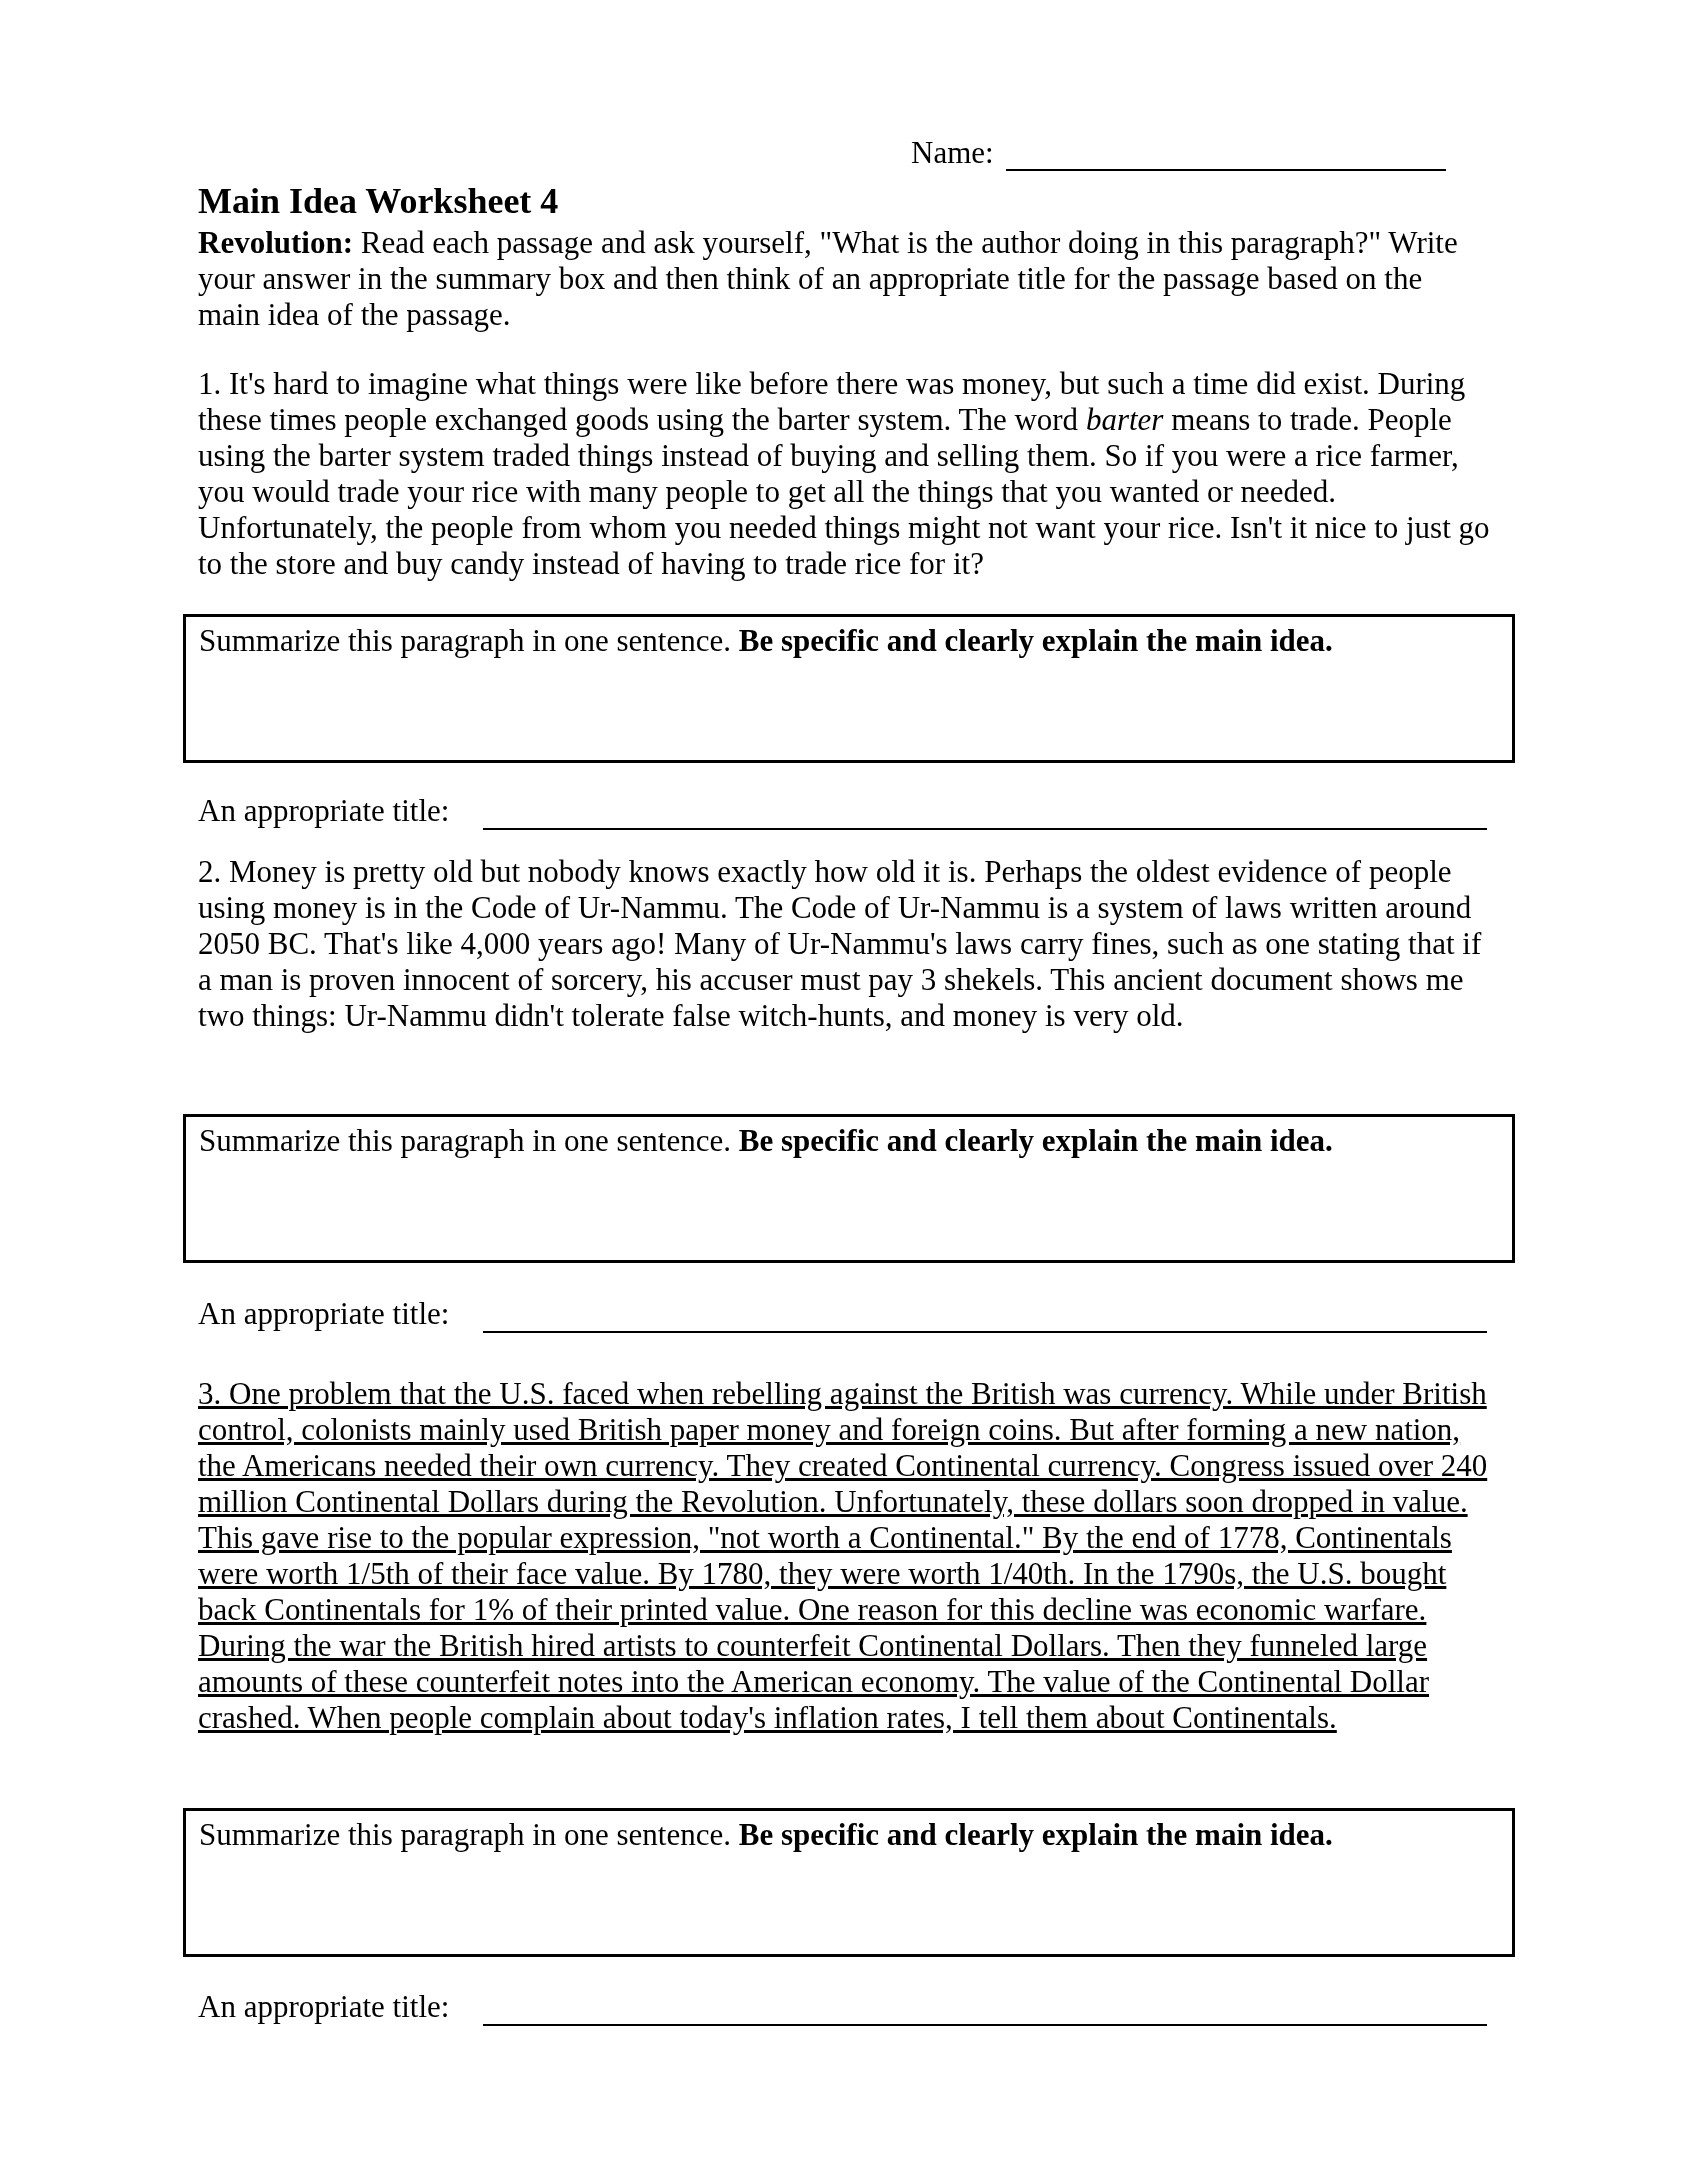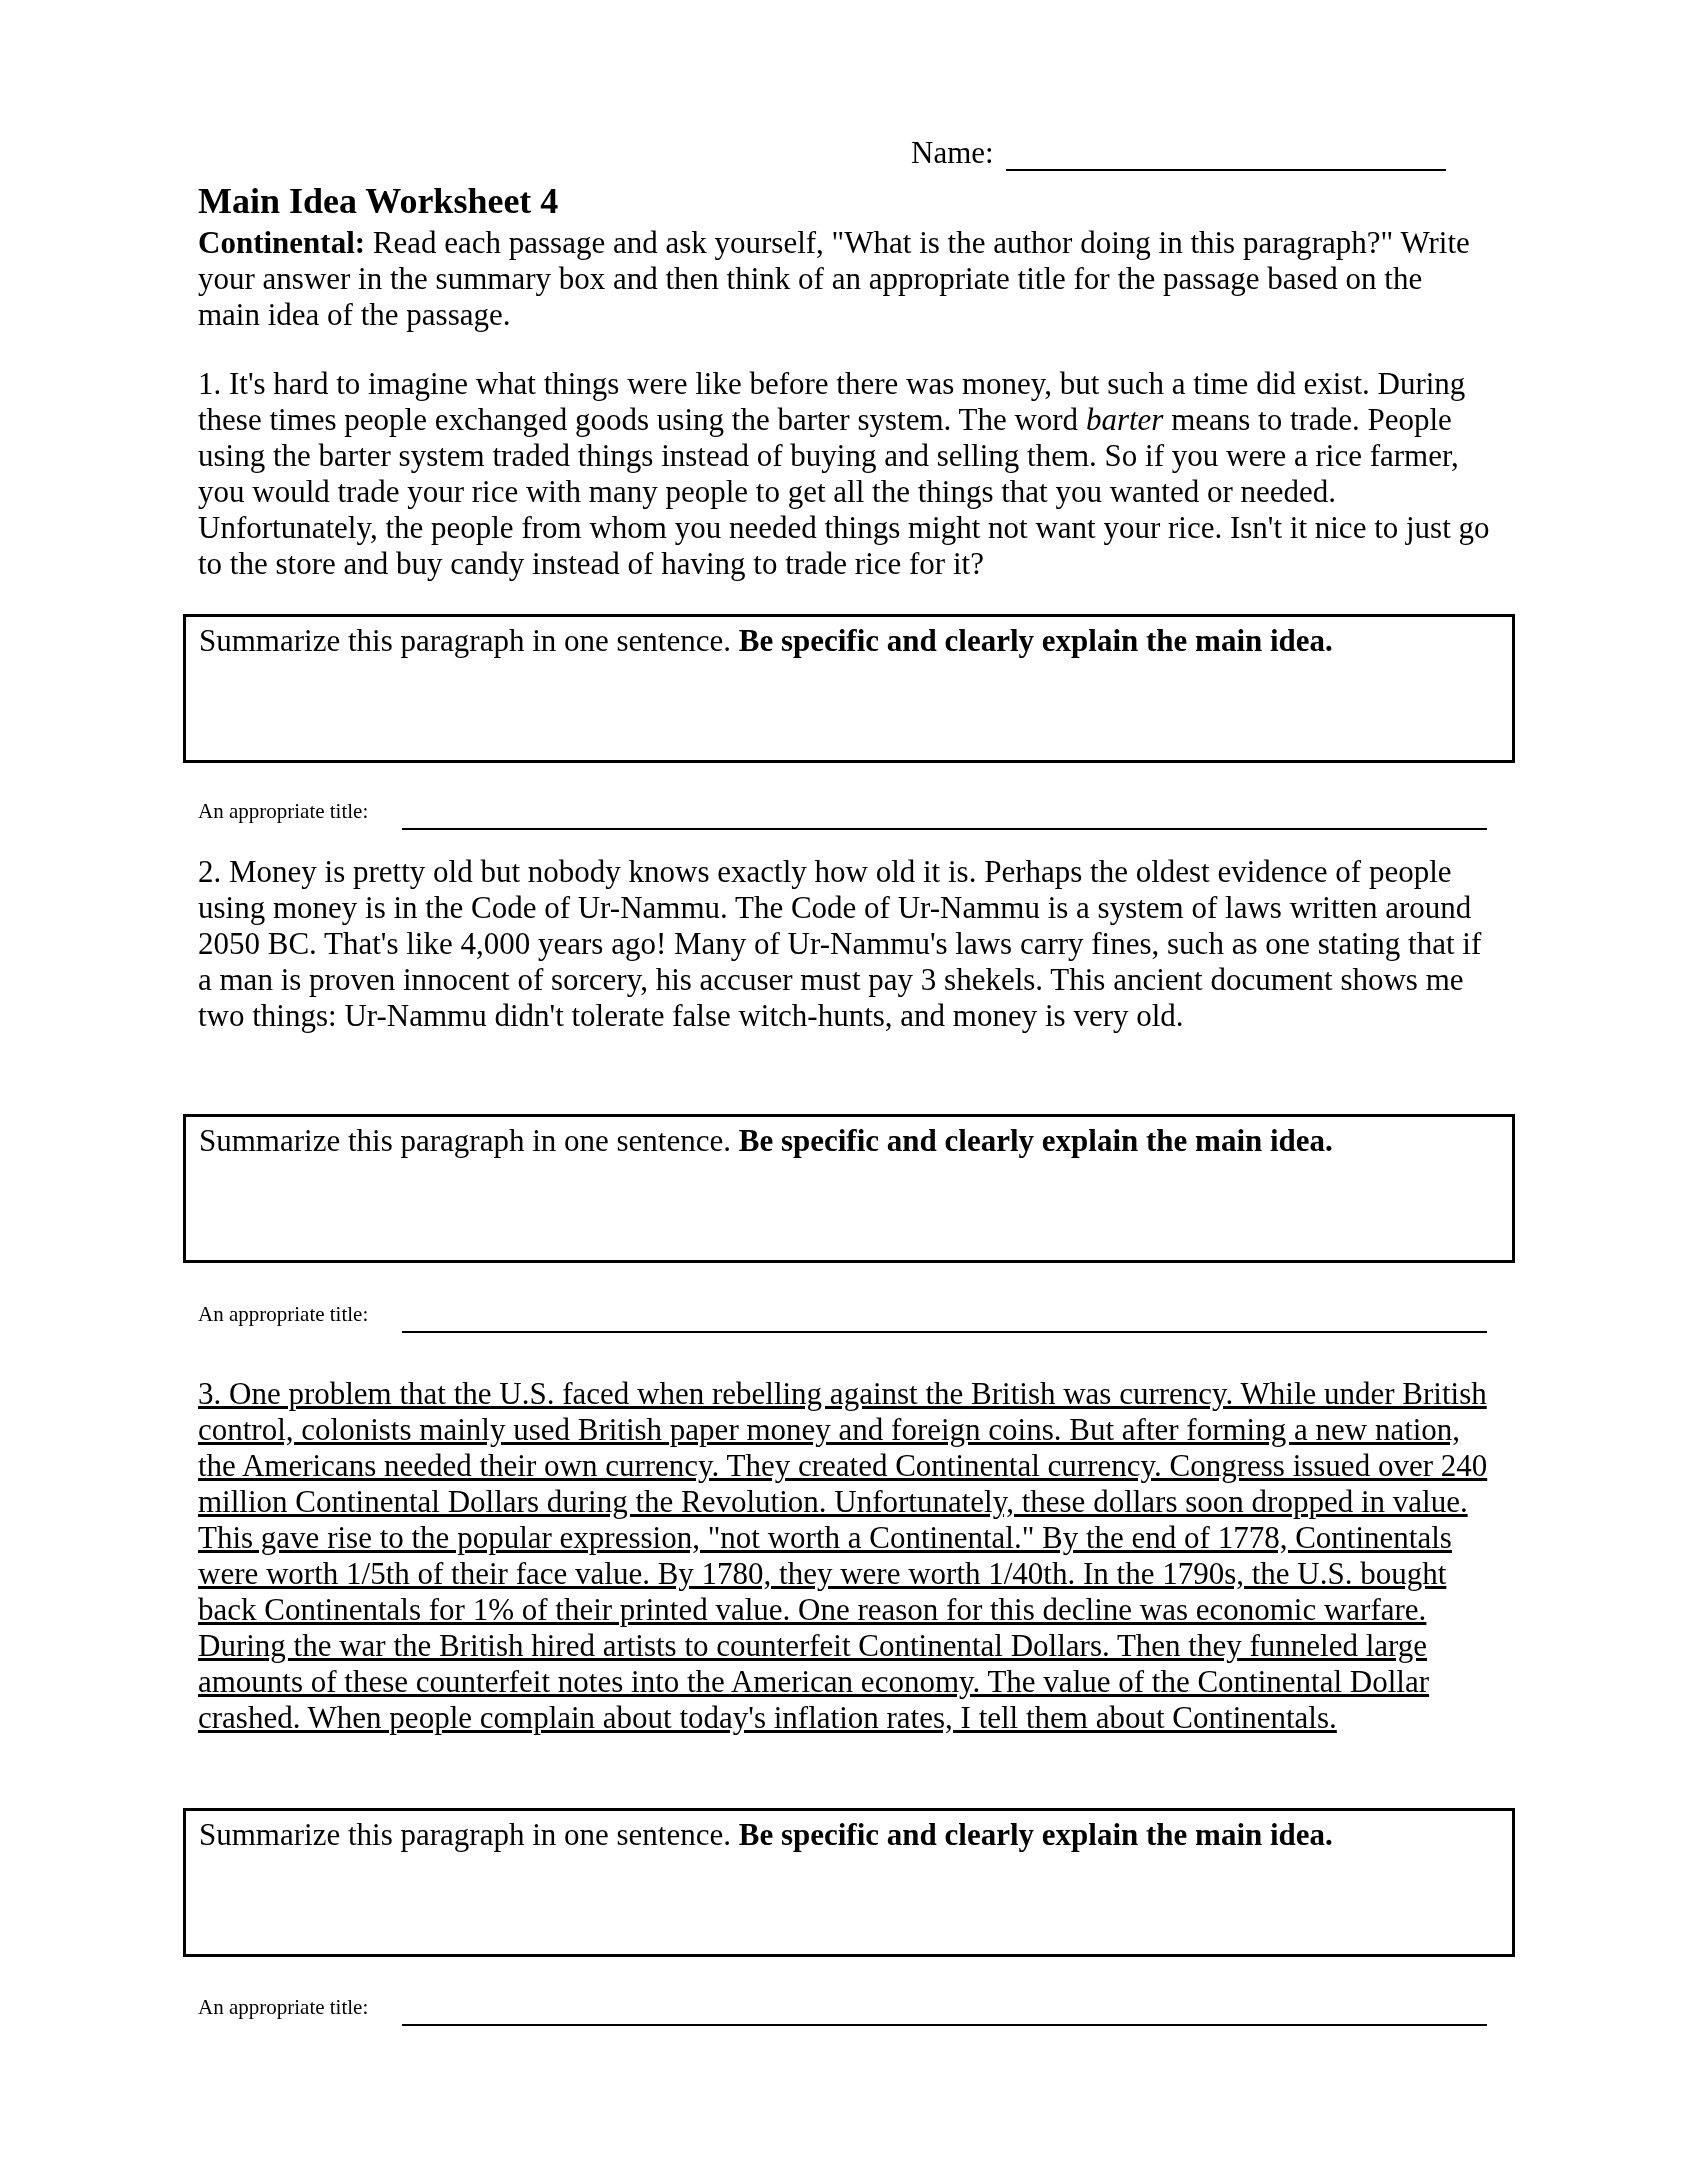--- a/index.html
+++ b/index.html
@@ -64,21 +64,21 @@
   }
   .summary-box-1 { top: 614px; }
   .summary-box-2 { top: 1114px; }
   .summary-box-3 { top: 1808px; }
   .summary-prompt { font-size: 31px; line-height: 37px; }
 
   
   .title-row {
     left: 198px;
     width: 1289px;
-    font-size: 21px;
+    font-size: 31px;
     line-height: 38px;
     display: flex;
     gap: 20px;
   }
   .title-row-1 { top: 792px; }
   .title-row-2 { top: 1295px; }
   .title-row-3 { top: 1988px; }
   .title-label { white-space: nowrap; }
   .title-blank {
     flex: 1;
@@ -92,21 +92,21 @@
 </head>
 <body>
 
 <div class="abs name-row">
   <span class="name-label">Name:</span>
   <span class="name-blank"></span>
 </div>
 
 <h1 class="abs page-title">Main Idea Worksheet 4</h1>
 
-<p class="abs textblock directions"><strong>Continental:</strong><span> Read each passage and ask yourself, "What is the author doing in this paragraph?" Write your answer in the summary box and then think of an appropriate title for the passage based on the main idea of the passage.</span></p>
+<p class="abs textblock directions"><strong>Revolution:</strong><span> Read each passage and ask yourself, "What is the author doing in this paragraph?" Write your answer in the summary box and then think of an appropriate title for the passage based on the main idea of the passage.</span></p>
 
 <p class="abs textblock passage-1"><span>1. It's hard to imagine what things were like before there was money, but such a time did exist. During these times people exchanged goods using the barter system. The word </span><em>barter</em><span> means to trade. People using the barter system traded things instead of buying and selling them. So if you were a rice farmer, you would trade your rice with many people to get all the things that you wanted or needed. Unfortunately, the people from whom you needed things might not want your rice. Isn't it nice to just go to the store and buy candy instead of having to trade rice for it?</span></p>
 
 <div class="abs summary-box summary-box-1">
   <p class="summary-prompt"><span>Summarize this paragraph in one sentence. </span><strong>Be specific and clearly explain the main idea.</strong></p>
 </div>
 
 <div class="abs title-row title-row-1">
   <span class="title-label">An appropriate title:</span>
   <span class="title-blank"></span>

